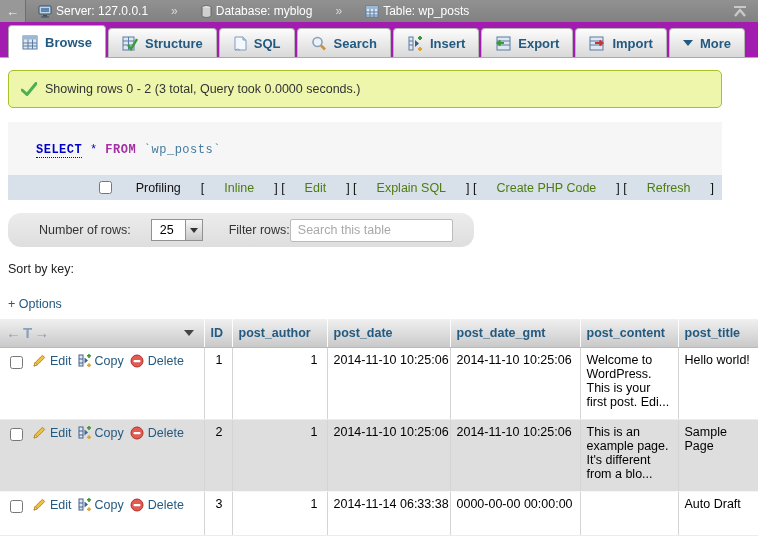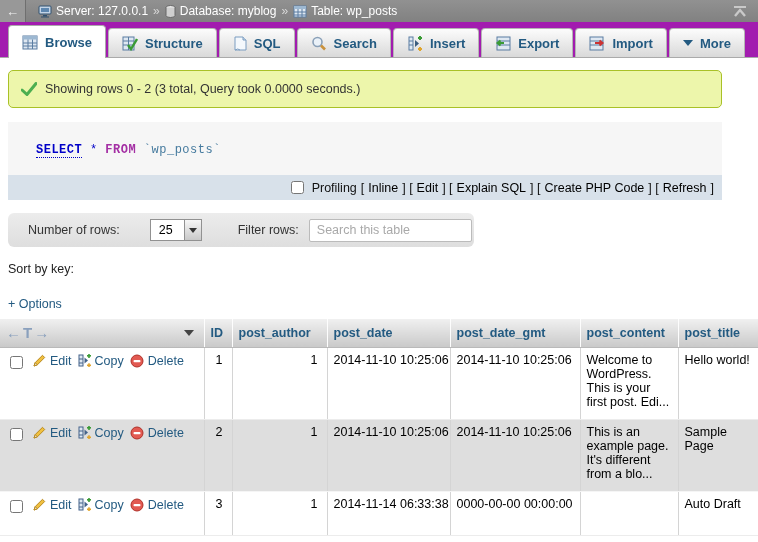--- a/index.html
+++ b/index.html
@@ -5,21 +5,21 @@
   * { margin:0; padding:0; box-sizing:border-box; }
   html,body { width:758px; height:542px; overflow:hidden; background:#fff;
               font-family:"Liberation Sans", sans-serif; font-size:12.5px; color:#000; }
   #app { width:758px; height:542px; overflow:hidden; position:relative; background:#fff; }
 
   
   .topbar { height:22px; background:linear-gradient(#919191,#818181); display:flex; align-items:center;
             color:#fff; font-size:12px; }
   .backbtn { width:26px; height:22px; display:flex; align-items:center; justify-content:center;
              background:#989898; border-right:1px solid #6f6f6f; color:#f0f0f0; cursor:pointer; font-size:13px; }
-  .crumbs { display:flex; align-items:flex-end; gap:5px; padding-left:12px; flex:1; }
+  .crumbs { display:flex; align-items:flex-end; gap:23px; padding-left:12px; flex:1; }
   .crumb { display:flex; align-items:center; gap:4px; cursor:pointer; }
   .crumb-sep { color:#d8d8d8; font-size:12px; }
   .collapse { width:30px; display:flex; justify-content:center; align-items:center; cursor:pointer; padding-right:6px; }
 
   
   .tabbar { height:36px; background:#a21caf; border-bottom:1px solid #aaa; display:flex;
             align-items:flex-end; padding-left:8px; }
   .tab { display:flex; align-items:center; gap:7px; height:29px; padding:0 13px; margin-right:2px;
          border:1px solid #b5b5b5; border-bottom:none; border-radius:4px 4px 0 0;
          background:linear-gradient(#fcfcfc,#d9d9d9); color:#235a81; font-weight:bold;
@@ -34,28 +34,28 @@
 
   
   .querybox { margin:14px 36px 0 8px; background:#f6f6f6; }
   .querycode { padding:21px 10px 18px 28px; font-family:Liberation Mono, monospace;
                font-size:12px; letter-spacing:0.5px; }
   .tok-select { color:#0000c8; font-weight:bold; border-bottom:1px dotted #0000c8; cursor:help; }
   .tok-star { color:#0000c8; }
   .tok-from { color:#a42ea4; font-weight:bold; }
   .tok-table { color:#457a9e; }
   .querytools { background:#d8e1ea; height:25px; display:flex; align-items:center;
-                justify-content:flex-end; gap:4px; padding-right:8px; font-size:12.5px; color:#111; }
+                justify-content:flex-end; gap:20px; padding-right:8px; font-size:12.5px; color:#111; }
   .querytools input { margin-right:4px; }
-  .qlink { color:#000000; cursor:pointer; }
+  .qlink { color:#4d7c0f; cursor:pointer; }
   .brkt { color:#111; }
 
   
   .rowsbar { margin:13px 0 0 8px; width:466px; height:34px; background:linear-gradient(#ececec,#dedede);
-             border-radius:6px; display:flex; align-items:center; padding-left:20px; gap:10px; color:#333; }
+             border-radius:13px; display:flex; align-items:center; padding-left:31px; gap:0; color:#333; }
   .sel { display:inline-flex; border:1px solid #919191; background:#fff; height:22px; cursor:pointer; }
   .sel-value { display:flex; align-items:center; padding:0 8px; font-size:12.5px; color:#000; flex:1; }
   .sel-btn { width:17px; background:linear-gradient(#f6f6f6,#c9c9c9); border-left:1px solid #919191;
              display:flex; align-items:center; justify-content:center; }
   .sel-btn::after { content:""; width:0; height:0; border-left:4px solid transparent;
                     border-right:4px solid transparent; border-top:5px solid #333; }
   .sel-rows { width:52px; margin-left:20px; }
   .filter-input { width:163px; height:23px; border:1px solid #bbb; border-radius:2px; padding:0 7px;
                   font-size:12.5px; font-family:"Liberation Sans",sans-serif; color:#15803d; }
   .filter-input::placeholder { color:#a9a9a9; }

